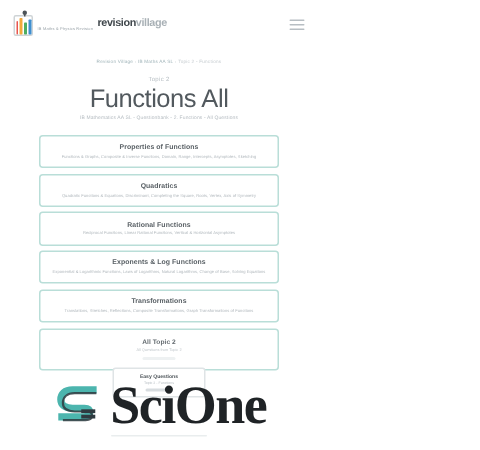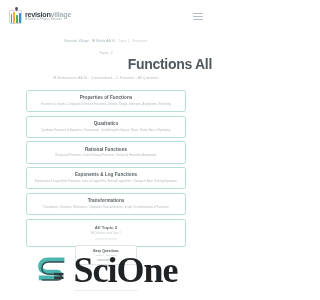--- a/index.html
+++ b/index.html
@@ -39,21 +39,21 @@
     position: absolute; top: -3.2px; left: 5px;
     width: 3px; height: 3px; border-radius: 50%;
     background: #4c5358;
   }
   .logo-stem {
     position: absolute; top: -1.4px; left: 6.1px;
     width: 0.9px; height: 2px; background: #4c5358;
   }
   .logo-text { display: flex; flex-direction: column; line-height: 1; }
   .logo-word { font-size: 7.2px; font-weight: 700; letter-spacing: -0.25px; }
-  .logo-word .w1 { color: #3f464b; }
+  .logo-word .w1 { color: #3f464b; margin-left: 40px; }
   .logo-word .w2 { color: #a9b1b6; }
   .logo-tag {
     font-size: 2.6px; color: #9aa3a9; letter-spacing: 0.15px;
     margin-top: 1.2px;
   }
   .hamburger {
     width: 10px; height: 9px;
     display: flex; flex-direction: column;
     justify-content: space-between;
     padding: 0.5px 0;
@@ -76,22 +76,22 @@
   .breadcrumb .crumb-cur { color: #c6ccd0; }
 
   
   .eyebrow {
     position: absolute; top: 50px; left: 0; width: 212px;
     text-align: center;
     font-size: 4px; color: #b9c0c5; letter-spacing: 0.2px;
   }
   .page-title {
     position: absolute; top: 56px; left: 0; width: 212px;
-    text-align: right;
-    font-size: 14px; font-weight: 700;
+    text-align: center;
+    font-size: 17px; font-weight: 400;
     color: #52595e; letter-spacing: -0.3px;
   }
   .subtitle {
     position: absolute; top: 76px; left: 0; width: 212px;
     text-align: center;
     font-size: 3.3px; color: #b4bbc0; letter-spacing: 0.1px;
     white-space: nowrap;
   }
 
   

